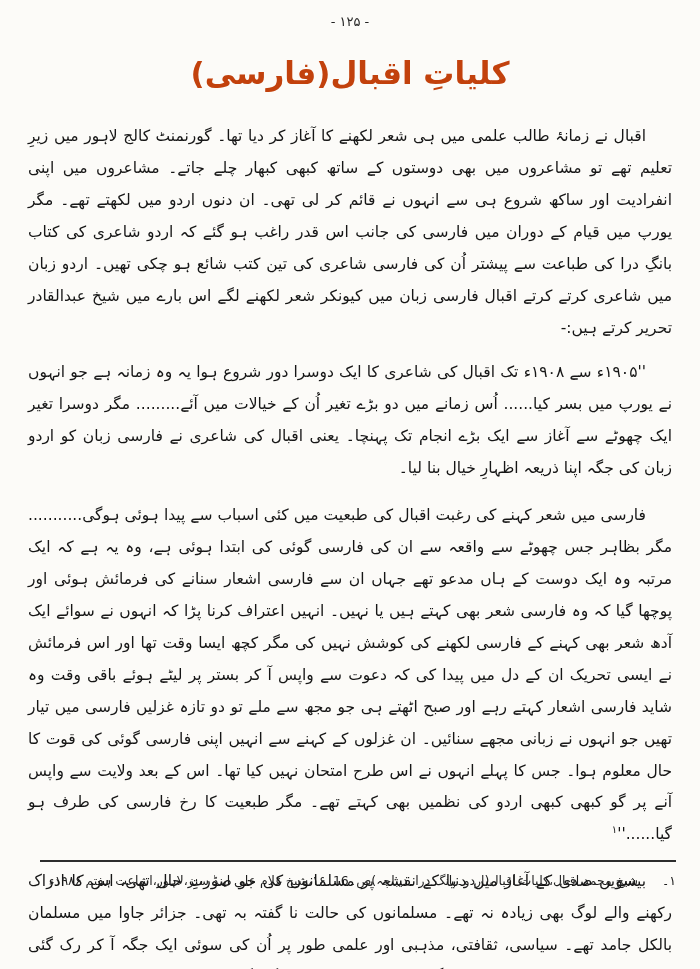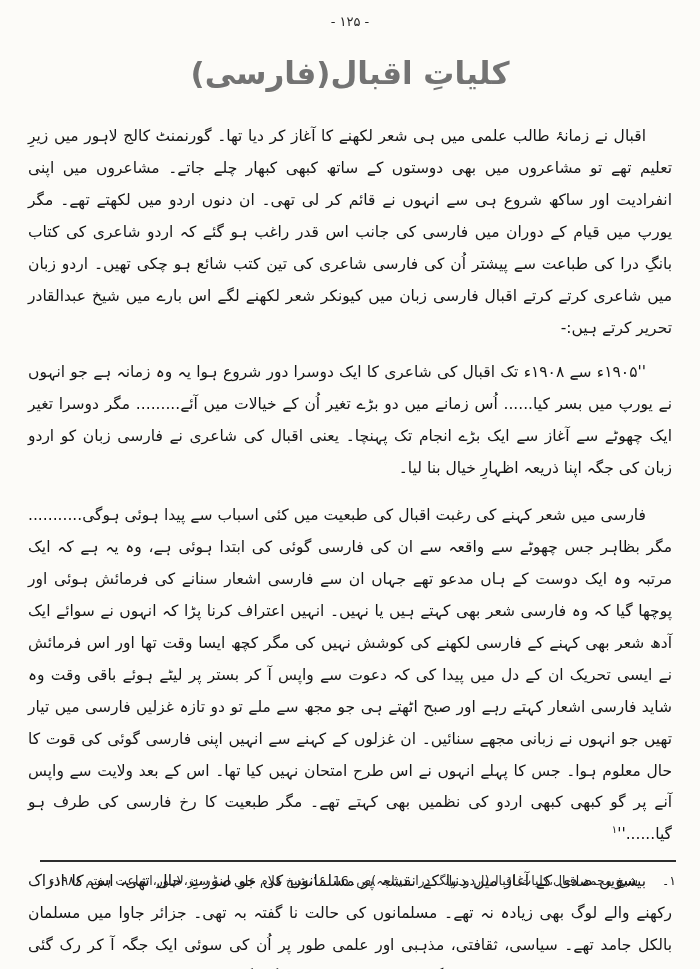--- a/index.html
+++ b/index.html
@@ -27,21 +27,21 @@
     text-align: center;
     font-size: 13px;
     letter-spacing: 2px;
     color: #222;
   }
   .doc-title {
     text-align: center;
     font-size: 31px;
     font-weight: 700;
     margin: 26px 0 30px 0;
-    color: #737373;
+    color: #c2410c;
   }
   .body-text {
     direction: rtl;
     text-align: justify;
     font-size: 15.5px;
     line-height: 2.06;
     color: #161616;
   }
   .body-text p {
     margin: 0 0 13px 0;

